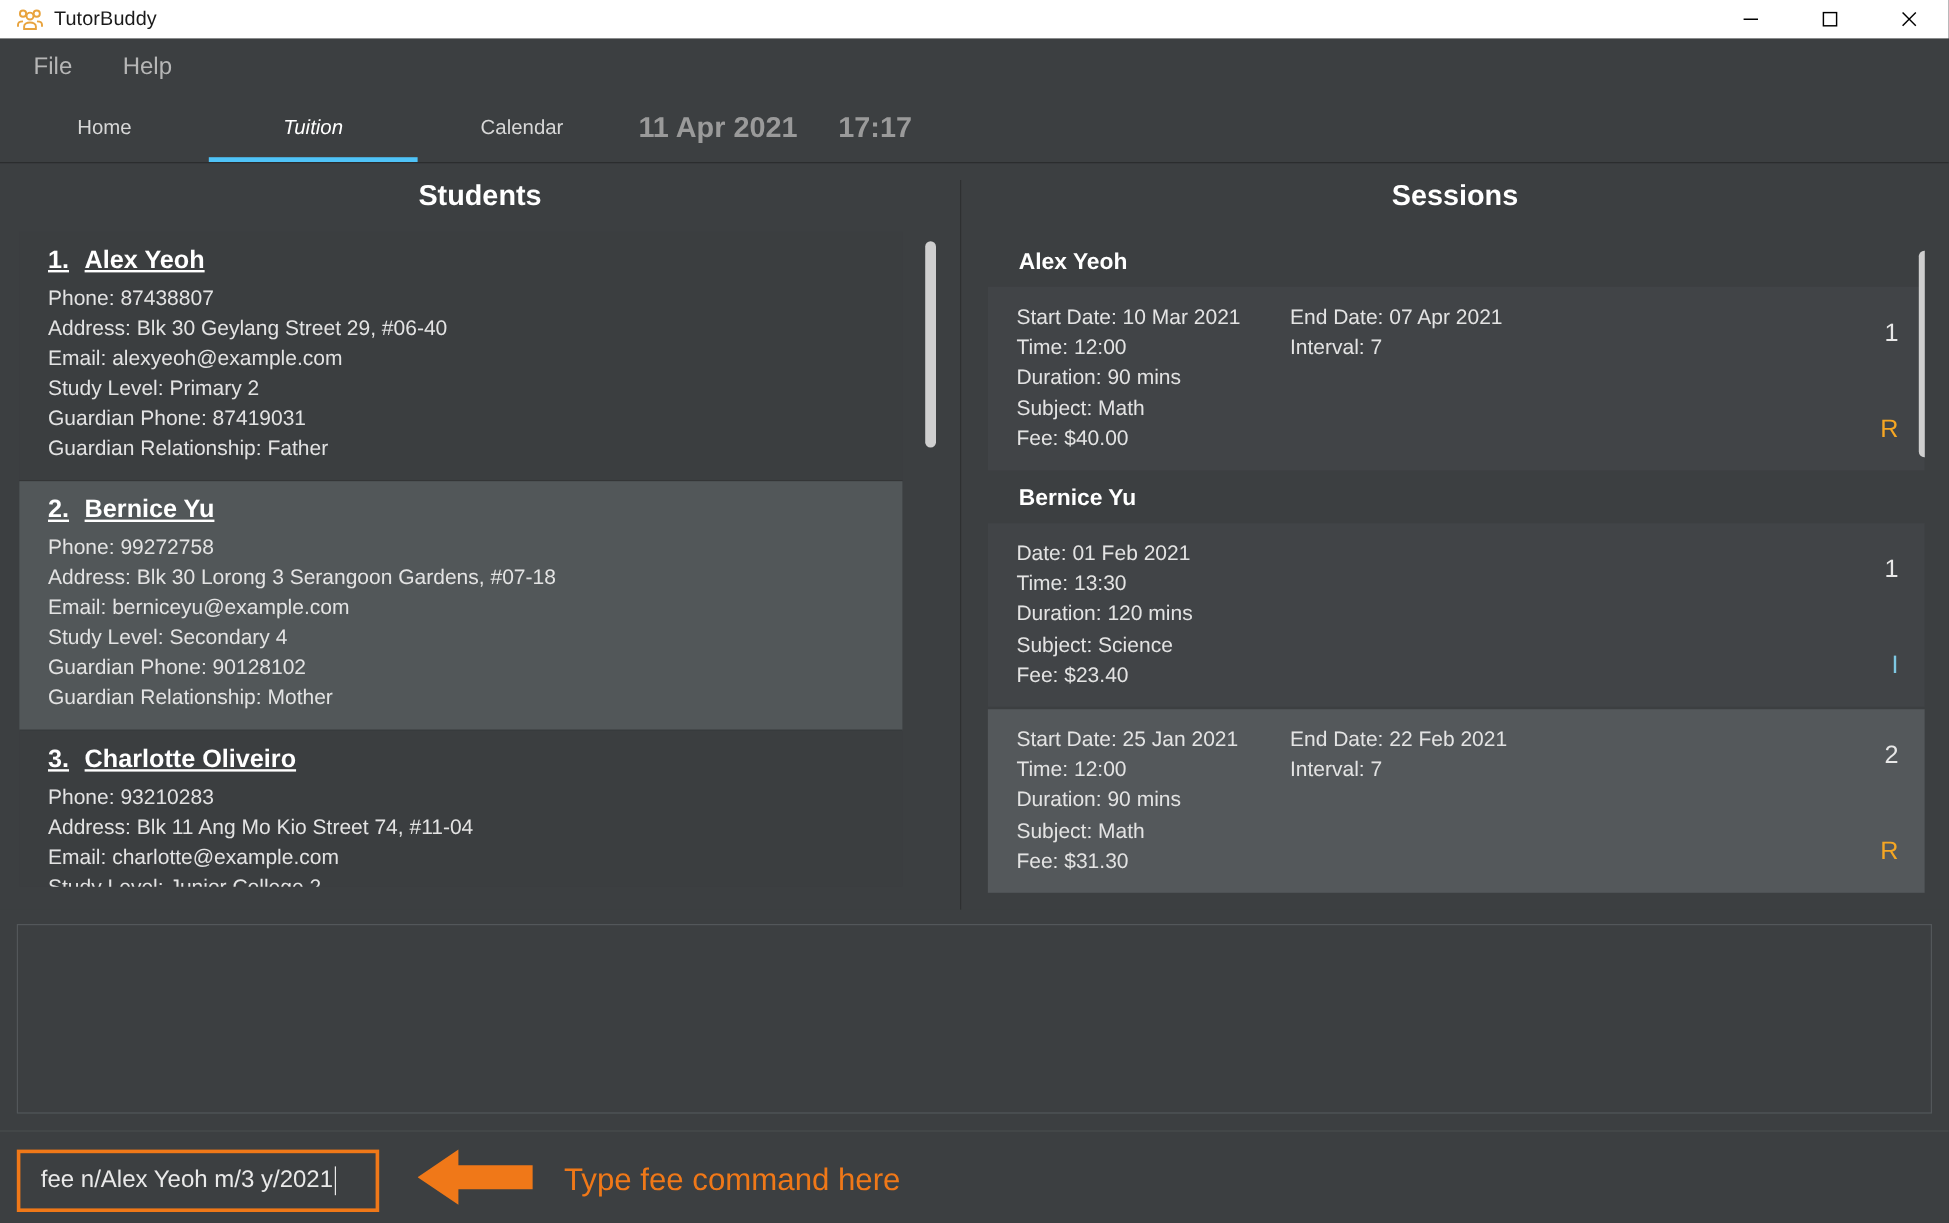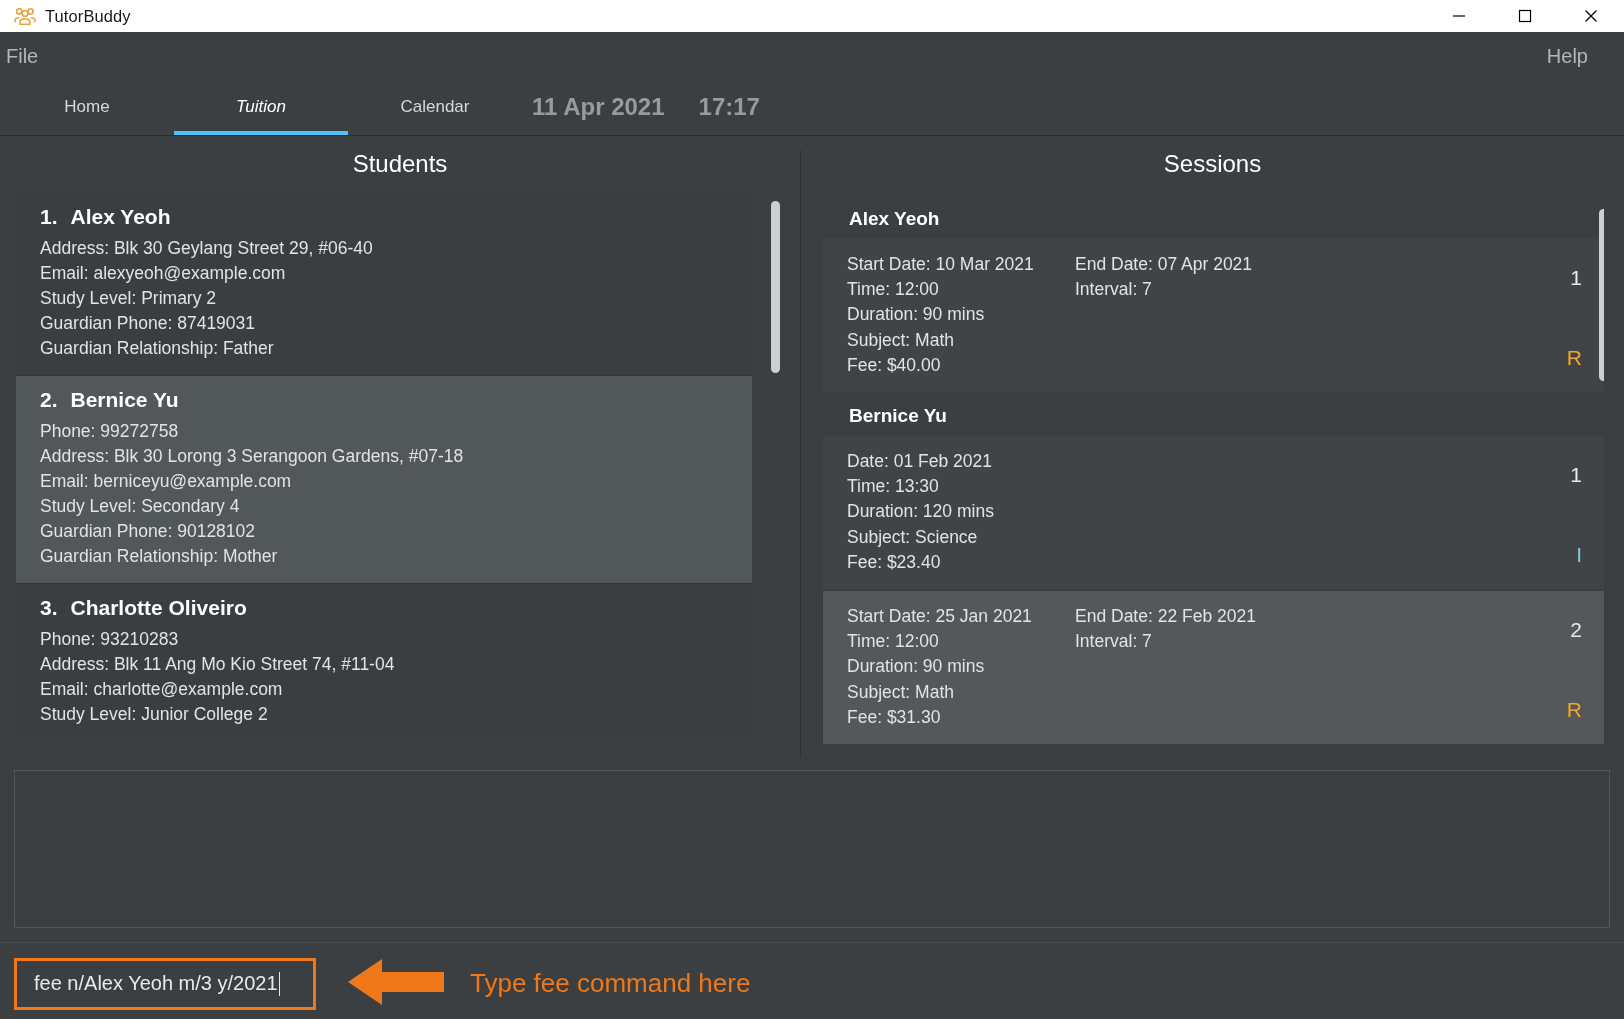--- a/index.html
+++ b/index.html
@@ -29,22 +29,22 @@
     width: 66px; height: 32px;
     display: flex; align-items: center; justify-content: center;
     cursor: default;
   }
   .win-btn svg { display: block; }
 
   
   .menubar {
     height: 48px;
     display: flex; align-items: center;
-    background: #3c3f41;
-    justify-content: space-between;
+    padding-left: 22px;
+    background: #3c3f41;
   }
   .menu-item {
     font-size: 20px;
     color: #b6b6b6;
     margin-right: 30px;
     padding: 2px 6px;
     cursor: default;
   }
 
   
@@ -80,21 +80,21 @@
     display: flex;
     background: #3c3f41;
     padding-top: 14px;
   }
   .col { position: relative; }
   .col-students { width: 800px; }
   .col-sessions { flex: 1; border-left: 1px solid #2e3031; }
 
   .panel-title {
     text-align: center;
-    font-size: 24px; font-weight: normal;
+    font-size: 24px; font-weight: bold;
     color: #ffffff;
     margin-bottom: 15px;
   }
   .panel-title.sessions { margin-bottom: 21px; }
 
   .list-wrap {
     position: relative;
     margin: 0 16px;
     height: 546px;
     overflow: hidden;
@@ -106,20 +106,21 @@
   .student-card {
     background: #3b3e40;
     padding: 12px 24px 14px 24px;
     border-bottom: 1px solid #343637;
     width: 736px;
   }
   .student-card.selected { background: #525759; }
   .student-head {
     font-size: 21px; font-weight: bold; color: #ffffff;
     margin-bottom: 7px;
+    text-decoration: underline;
   }
   .student-head .idx { margin-right: 13px; }
   .student-line {
     font-size: 17.5px; color: #e3e3e3;
     line-height: 25px;
   }
 
   
   .session-group { margin-bottom: 4px; }
   .session-owner {
@@ -256,20 +257,21 @@
 <div class="main">
 
   <div class="col col-students">
     <div class="panel-title">Students</div>
     <div class="list-wrap students">
 
       <div class="student-card">
         <div class="student-head">
           <span class="idx">1.</span><span>Alex Yeoh</span>
         </div>
+        <div class="student-line">Phone: 87438807</div>
         <div class="student-line">Address: Blk 30 Geylang Street 29, #06-40</div>
         <div class="student-line">Email: alexyeoh@example.com</div>
         <div class="student-line">Study Level: Primary 2</div>
         <div class="student-line">Guardian Phone: 87419031</div>
         <div class="student-line">Guardian Relationship: Father</div>
       </div>
 
       <div class="student-card selected">
         <div class="student-head">
           <span class="idx">2.</span><span>Bernice Yu</span>

